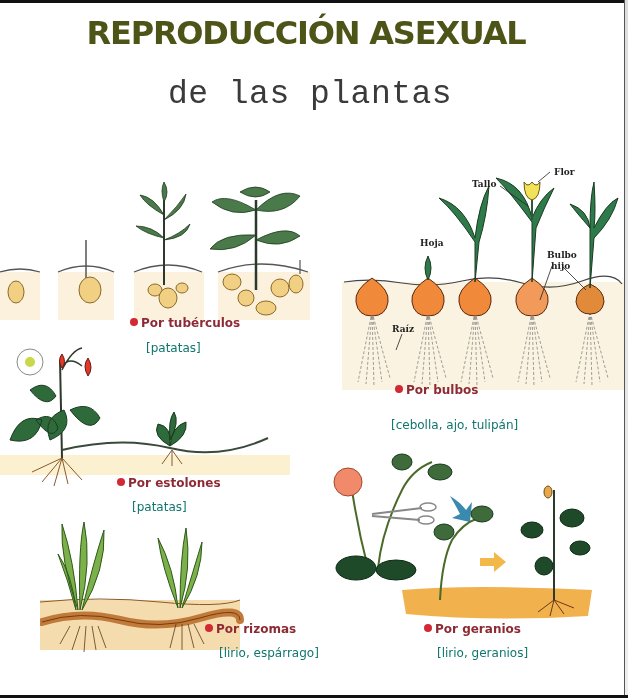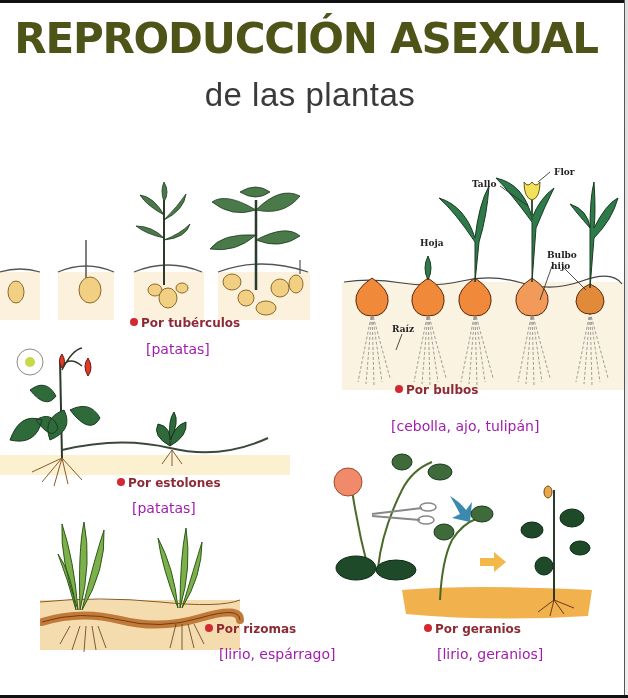--- a/index.html
+++ b/index.html
@@ -1,25 +1,25 @@
 <!DOCTYPE html>
 <html><head>
 <meta charset="utf-8">
 <style>
   html, body { margin:0; padding:0; }
   body { width:628px; height:698px; position:relative; overflow:hidden; background:#ffffff; font-family:"DejaVu Sans", sans-serif; }
   .topbar { position:absolute; left:0; top:0; width:628px; height:3px; background:#111; }
   .bottombar { position:absolute; left:0; bottom:0; width:628px; height:3px; background:#111; }
   .rightedge { position:absolute; right:0; top:0; width:3px; height:698px; background:linear-gradient(#ddd,#eee); }
   .rightedge2 { position:absolute; right:3px; top:0; width:1px; height:698px; background:#555; }
-  .title { position:absolute; left:0; top:14px; width:612px; text-align:center; font-family:"DejaVu Sans", sans-serif; font-weight:bold; font-size:42px; letter-spacing:-1.2px; color:#4e5418; }
-  .subtitle { position:absolute; left:0; top:76px; width:620px; text-align:center; font-family:Liberation Sans, sans-serif; font-weight:200; font-size:33px; color:#3a3a3a; letter-spacing:0.5px; }
+  .title { position:absolute; left:0; top:14px; width:612px; text-align:center; font-family:"DejaVu Sans", sans-serif; font-weight:bold; font-size:32px; letter-spacing:-1.2px; color:#4e5418; }
+  .subtitle { position:absolute; left:0; top:76px; width:620px; text-align:center; font-family:Liberation Mono, monospace; font-weight:200; font-size:33px; color:#3a3a3a; letter-spacing:0.5px; }
   .label { position:absolute; font-family:"DejaVu Sans", sans-serif; font-weight:bold; font-size:12px; color:#8e2a34; white-space:nowrap; }
   .label .dot { display:inline-block; width:8px; height:8px; border-radius:50%; background:#d22935; margin-right:3px; vertical-align:middle; position:relative; top:-2px; }
-  .example { position:absolute; font-family:"DejaVu Sans", sans-serif; font-size:14px; color:#a21caf; white-space:nowrap; }
+  .example { position:absolute; font-family:"DejaVu Sans", sans-serif; font-size:12px; color:#0f766e; white-space:nowrap; }
   .art { position:absolute; }
   .tiny { font-family:"DejaVu Serif", serif; font-size:9px; font-weight:bold; fill:#222; }
 </style>
 </head>
 <body>
 
 <div class="topbar"></div>
 <div class="rightedge"></div>
 <div class="rightedge2"></div>
 <div class="bottombar"></div>

